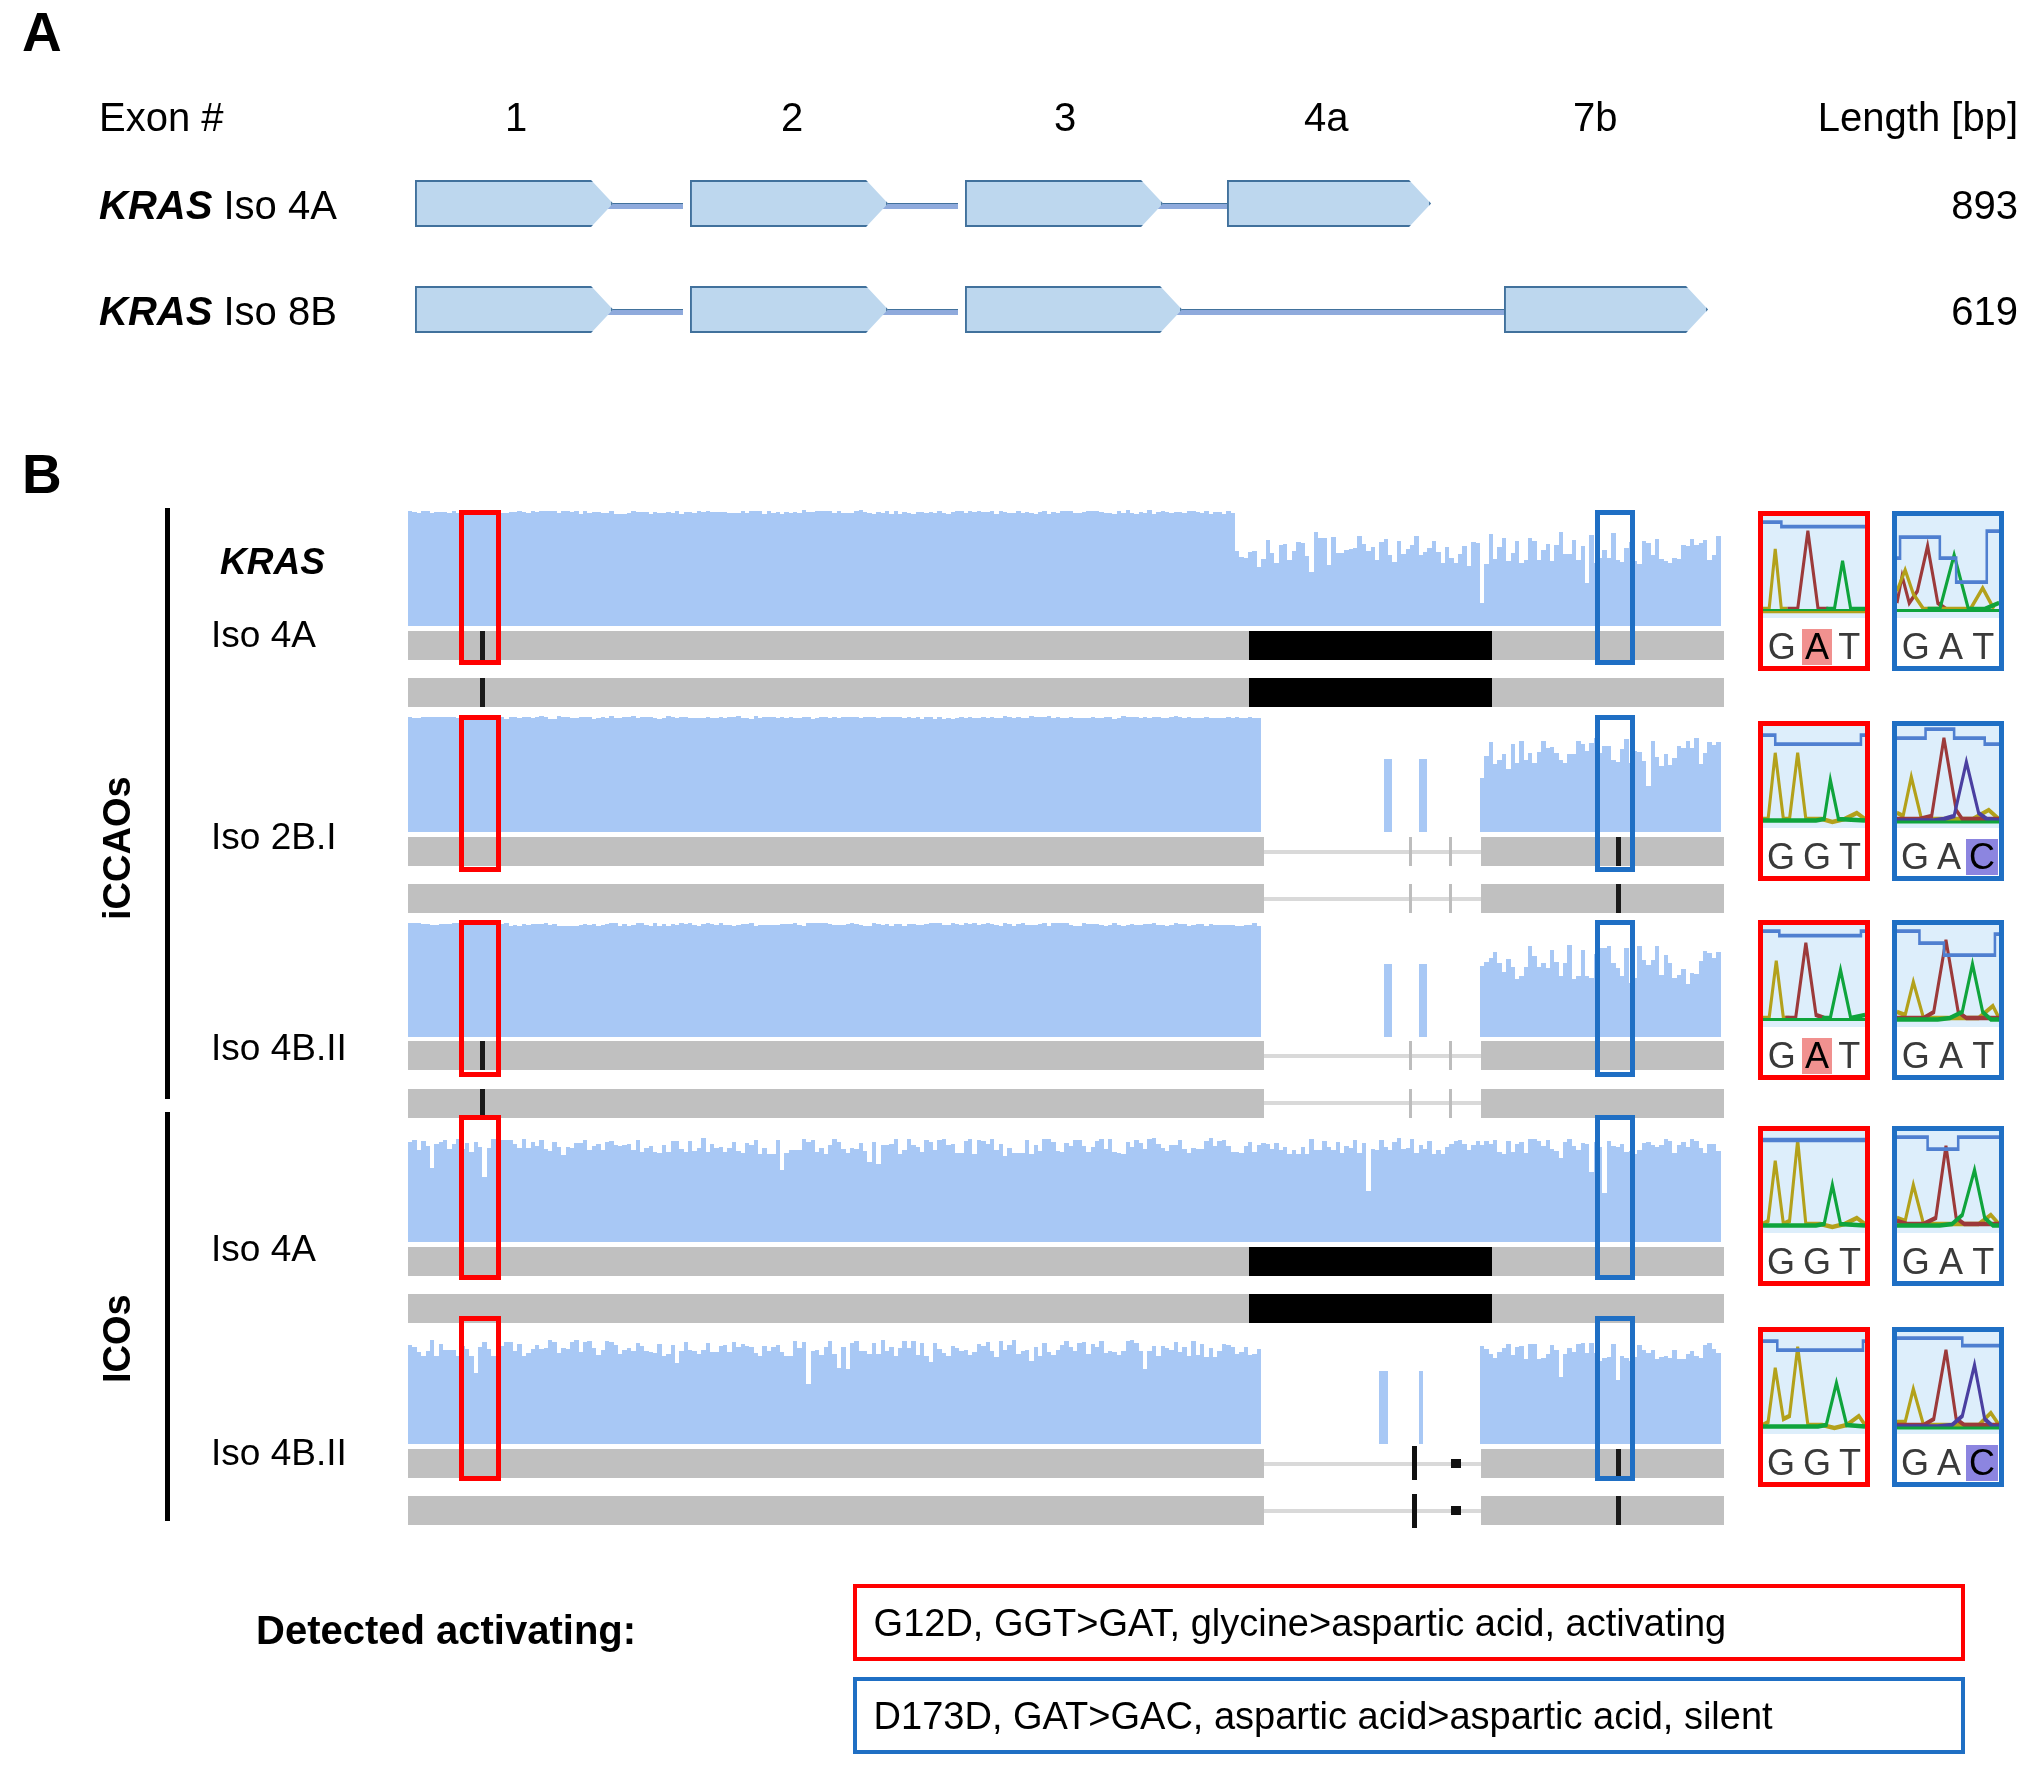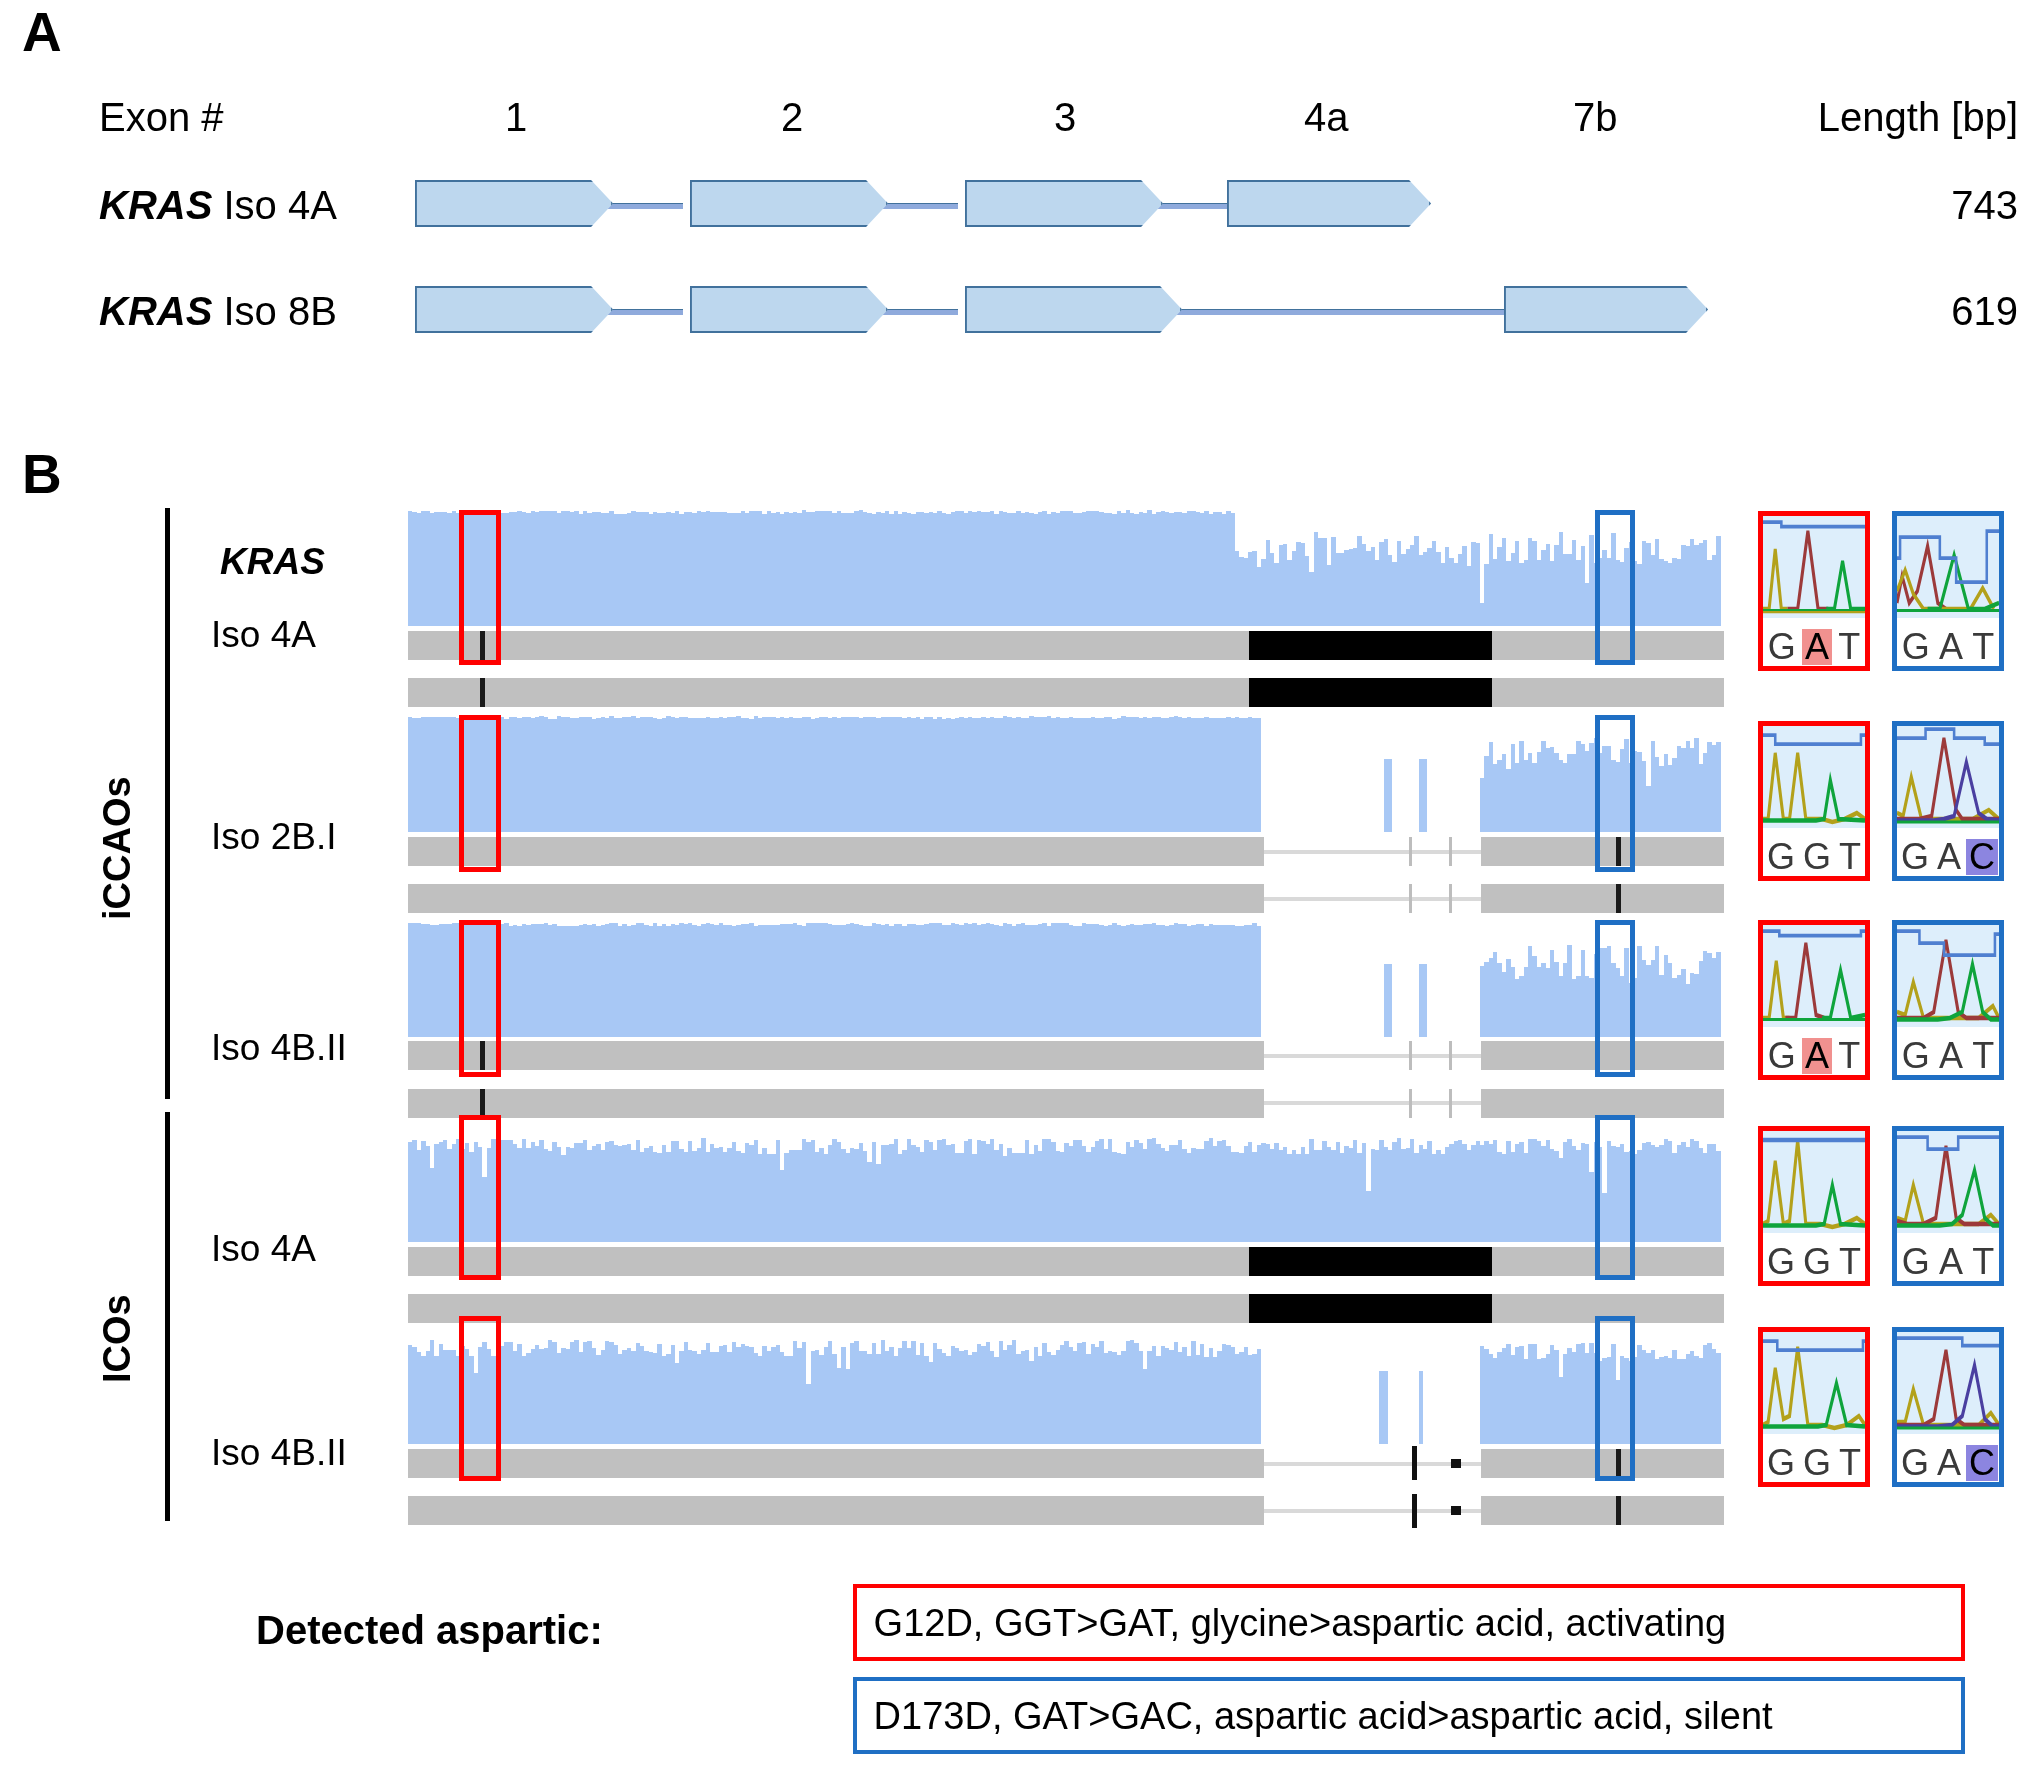--- a/index.html
+++ b/index.html
@@ -81,21 +81,21 @@
 <div class="abs a-head" style="left:781px;top:97px;">2</div>
 <div class="abs a-head" style="left:1054px;top:97px;">3</div>
 <div class="abs a-head" style="left:1304px;top:97px;">4a</div>
 <div class="abs a-head" style="left:1573px;top:97px;">7b</div>
 
 <div class="abs a-len" style="left:1750px;top:97px;width:268px;">Length [bp]</div>
 
 <div class="abs a-rowlabel" style="left:99px;top:185px;">
   <i>KRAS</i><span> Iso 4A</span>
 </div>
-<div class="abs a-len" style="left:1750px;top:185px;width:268px;">743</div>
+<div class="abs a-len" style="left:1750px;top:185px;width:268px;">893</div>
 
 <div class="intron abs" style="left:600px;top:203px;width:83px;"></div>
 <div class="intron abs" style="left:875px;top:203px;width:83px;"></div>
 <div class="intron abs" style="left:1150px;top:203px;width:83px;"></div>
 
 <div class="exon-wrap" style="left:415px;top:180px;width:198px;">
     <div class="exon-shape"></div>
   </div>
 <div class="exon-wrap" style="left:690px;top:180px;width:198px;">
     <div class="exon-shape"></div>
@@ -1866,21 +1866,21 @@
     <polyline points="0,64 100,64" fill="none" stroke="#0fa43c" stroke-width="2"></polyline>
     <polyline points="0,4 64,4 64,9 100,9" fill="none" stroke="#4f7fd0" stroke-width="2.5"></polyline>
   </svg>
   <div class="bases">
     <b>G</b>
       <b>A</b>
       <b class="hiC">C</b>
   </div>
 </div>
 
-<div class="det-label" style="left:256px;top:1610px;">Detected aspartic:</div>
+<div class="det-label" style="left:256px;top:1610px;">Detected activating:</div>
 
 <div class="legbox red" style="left:853px;top:1584px;width:1112px;height:77px;">
   <span>G12D, GGT&gt;GAT, glycine&gt;aspartic acid, activating</span>
 </div>
 <div class="legbox blue" style="left:853px;top:1677px;width:1112px;height:77px;">
   <span>D173D, GAT&gt;GAC, aspartic acid&gt;aspartic acid, silent</span>
 </div>
 
 
 </body></html>

